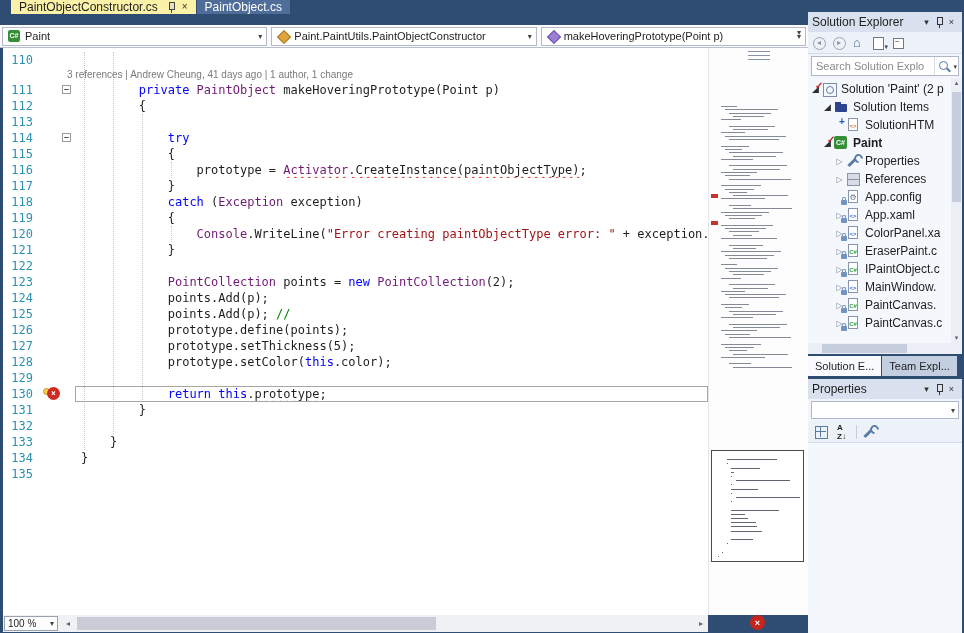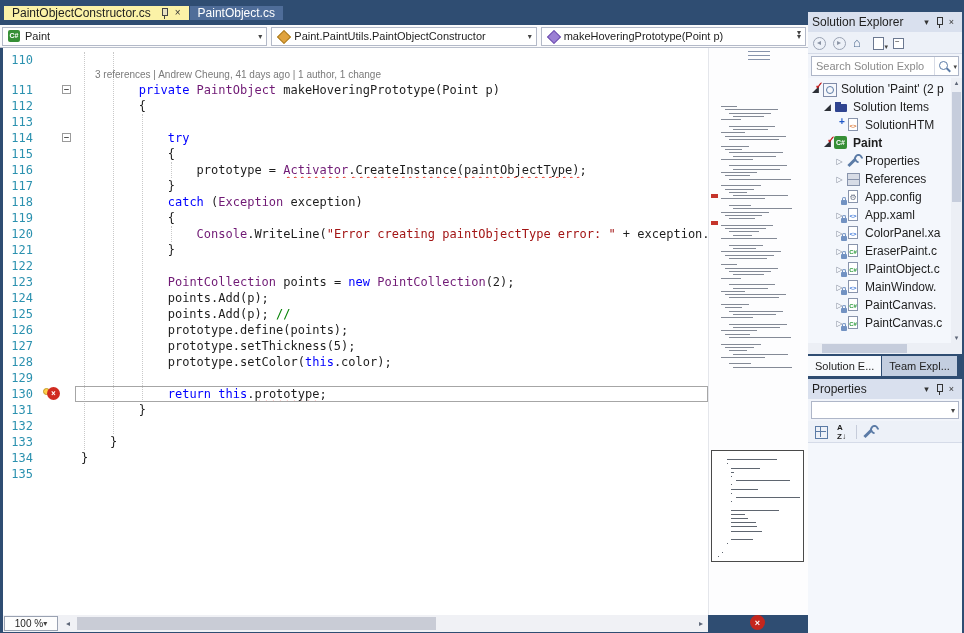--- a/index.html
+++ b/index.html
@@ -1,21 +1,21 @@
 <!DOCTYPE html>
 <html><head>
 <meta charset="utf-8">
 <style>
 *{box-sizing:border-box;margin:0;padding:0}
 html,body{width:964px;height:633px;overflow:hidden}
 body{background:#2F4D72;font-family:"Liberation Sans",sans-serif;position:relative}
 
 
 #left-col{position:absolute;left:0;top:0;width:808px;height:633px}
-#tabbar{position:absolute;left:4px;top:0;width:100%;height:25px;display:flex;align-items:center}
+#tabbar{position:absolute;left:11px;top:0;width:100%;height:25px;display:flex;align-items:flex-start}
 .doc-tab{display:flex;align-items:center;padding:0 8px;font-size:12px;cursor:default;white-space:nowrap}
 .doc-tab.active{background:#FBF2A7;color:#1E1E1E}
 .doc-tab.inactive{background:#4F6D99;color:#FFFFFF;margin-left:1px}
 .tab-pin{position:relative;width:11px;height:12px;margin-left:8px}
 .tab-pin::before{content:"";position:absolute;left:3px;top:1px;width:4px;height:6px;border:1px solid #444;background:#E8E2C2}
 .tab-pin::after{content:"";position:absolute;left:5px;top:8px;width:1px;height:4px;background:#444}
 .tab-close{margin-left:5px;font-size:10px;color:#333;line-height:10px}
 
 #navbar{position:absolute;left:0;top:25px;width:100%;height:23px;background:#FBFBFC;border-bottom:1px solid #B9BFCC;display:flex;align-items:center;padding:0 2px;gap:4px}
 .nav-combo{flex:1;height:19px;background:#fff;border:1px solid #B3B9C8;display:flex;align-items:center;font-size:11px;color:#1E1E1E;padding:0 4px;gap:4px;min-width:0}
@@ -33,41 +33,41 @@
 #guides{position:absolute;left:81px;top:0;right:0;bottom:0;pointer-events:none}
 .guide{position:absolute;border-left:1px dotted #C9C9C9}
 #code-lines{position:relative;padding-top:4px}
 .row{display:flex;height:16px;line-height:16px;white-space:pre}
 .ln{width:40px;flex:none;text-align:right;padding-right:10px;color:#2B91AF}
 .glyph{width:18px;flex:none;position:relative}
 .fold{width:14px;flex:none;position:relative}
 .fbox{position:absolute;left:1px;top:3px;width:9px;height:9px;border:1px solid #9B9B9B;background:#fff;font-size:9px;line-height:7px;text-align:center;color:#111}
 .code{flex:1;min-width:0;overflow:hidden;padding-left:6px;color:#1E1E1E}
 .row.cur .code{outline:1px solid #A6A6A6;outline-offset:-1px}
-.codelens-row{height:14px;line-height:14px;padding-left:92px;font-family:"Liberation Sans",sans-serif;font-size:10px;color:#7A7A7A;white-space:nowrap;overflow:hidden}
+.codelens-row{height:14px;line-height:14px;padding-left:64px;font-family:"Liberation Sans",sans-serif;font-size:10px;color:#7A7A7A;white-space:nowrap;overflow:hidden}
 .tk-k{color:#0000FF}
 .tk-t{color:#701a75}
 .tk-s{color:#A31515}
 .tk-c{color:#008000}
 .tk-p{color:#1E1E1E}
 .sqg{text-decoration:underline;text-decoration-style:wavy;text-decoration-color:#E02010;text-decoration-thickness:1px;text-underline-offset:2px}
 .g-bulb{position:absolute;left:0;top:2px;width:7px;height:7px;background:#FFCF4A;border:1px solid #C29A29;border-radius:50%}
 .g-err{position:absolute;left:4px;top:1px;width:13px;height:13px;background:#D02B20;border-radius:50%;color:#fff;font-size:8px;font-weight:bold;text-align:center;line-height:13px}
 
 
 #map{position:absolute;right:0;top:0;bottom:0;width:100px;background:#FDFDFE;border-left:1px solid #E4E6EB}
 .splitter{position:absolute;left:39px;top:3px;width:22px;height:9px;background:repeating-linear-gradient(#8693AB 0 1px,transparent 1px 4px)}
 .mdash{position:absolute;height:1px;background:#848A96}
 .merr{position:absolute;left:2px;width:7px;height:4px;background:#C5342B}
 #map-viewport{position:absolute;left:2px;width:93px;top:402px;height:112px;border:1px solid #4A4A4A;background:#fff}
 .vdash{position:absolute;height:1px;background:#5F6670}
 
 
 #hscroll{position:absolute;left:3px;bottom:1px;width:705px;height:17px;background:#F0F1F5;display:flex;align-items:center}
-#zoom{width:54px;height:15px;margin:1px 3px 1px 1px;background:#FDFDFD;border:1px solid #9AA2B2;font-size:10px;display:flex;align-items:center;justify-content:center;padding:0 3px;color:#1E1E1E}
+#zoom{width:54px;height:15px;margin:1px 3px 1px 1px;background:#FDFDFD;border:1px solid #9AA2B2;font-size:10px;display:flex;align-items:center;justify-content:space-between;padding:0 3px;color:#1E1E1E}
 .sb-arrow{width:14px;flex:none;text-align:center;font-size:8px;color:#5E6778}
 #htrack{flex:1;position:relative;height:100%}
 #hthumb{position:absolute;left:2px;top:2px;height:13px;width:58%;background:#C9CCD6}
 #notif{position:absolute;left:750px;top:615px;width:15px;height:15px;border-radius:50%;background:#C4261D;color:#fff;font-size:9px;font-weight:bold;display:flex;align-items:center;justify-content:center}
 
 
 #right-col{position:absolute;left:808px;top:8px;width:156px;height:633px}
 .tw-header{height:20px;background:#D9E0EE;display:flex;align-items:center;padding:0 4px;font-size:12px;color:#1E1E1E;flex:none}
 .tw-header .title{flex:1;white-space:nowrap;overflow:hidden}
 .hdr-ic{width:13px;text-align:center;font-size:9px;color:#333;flex:none}

